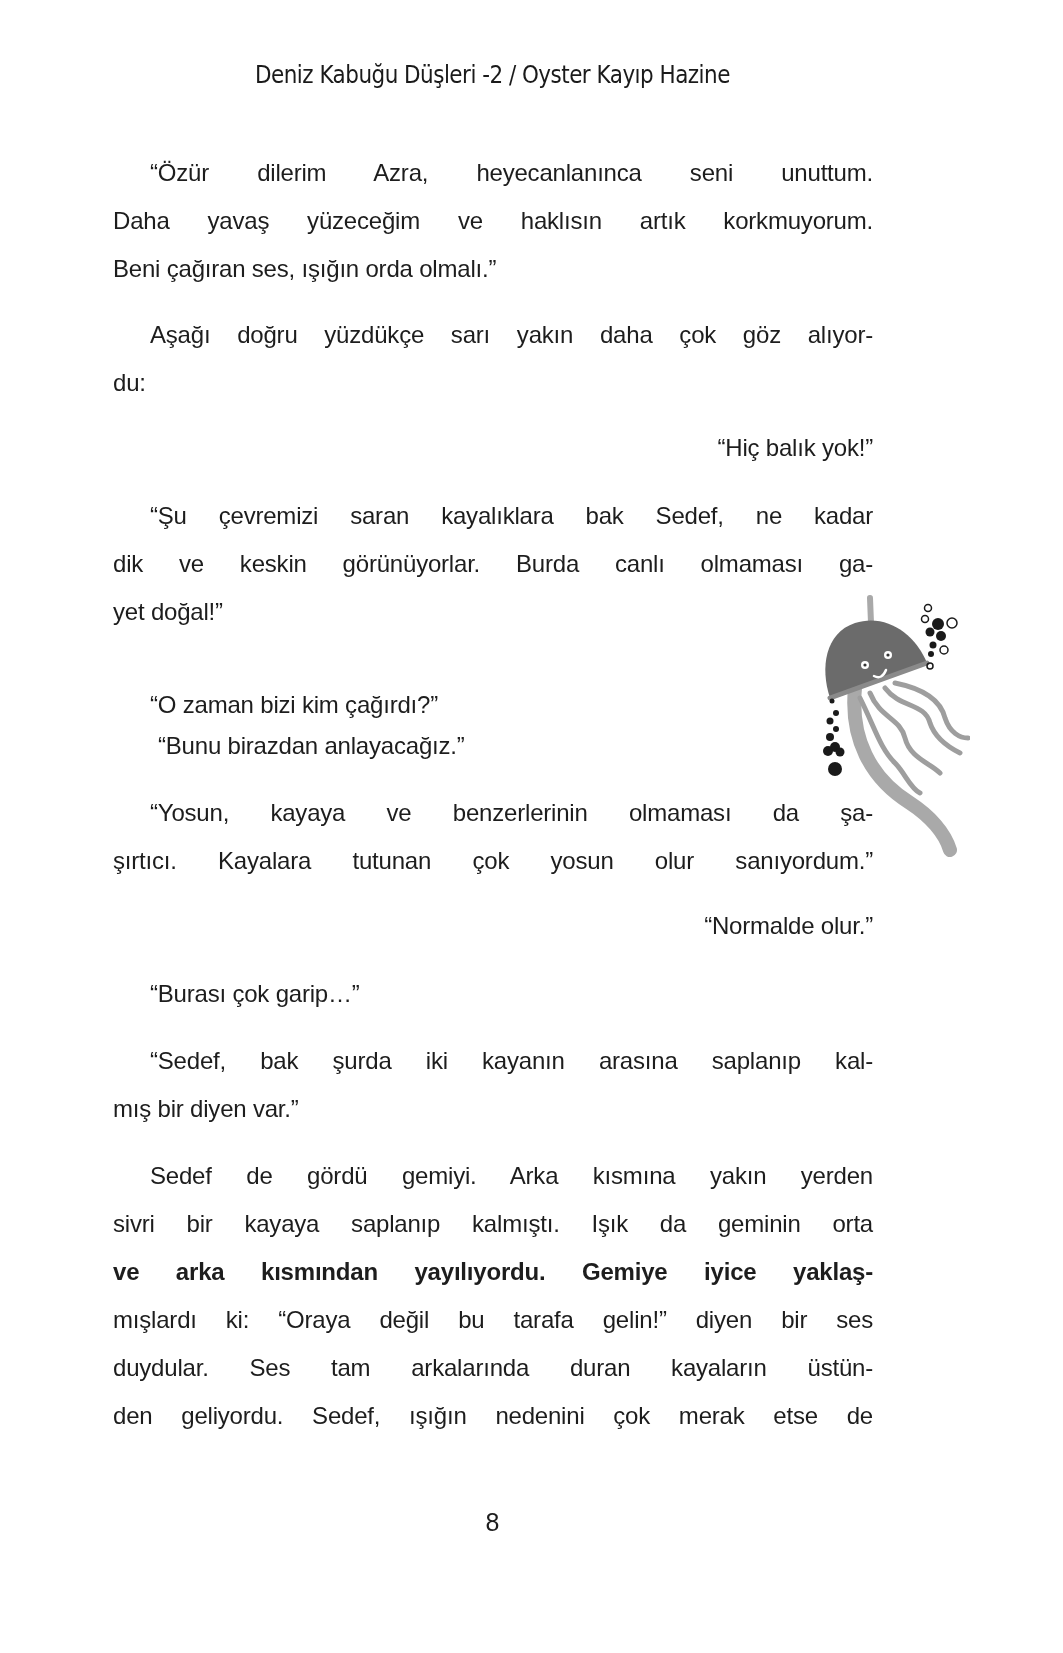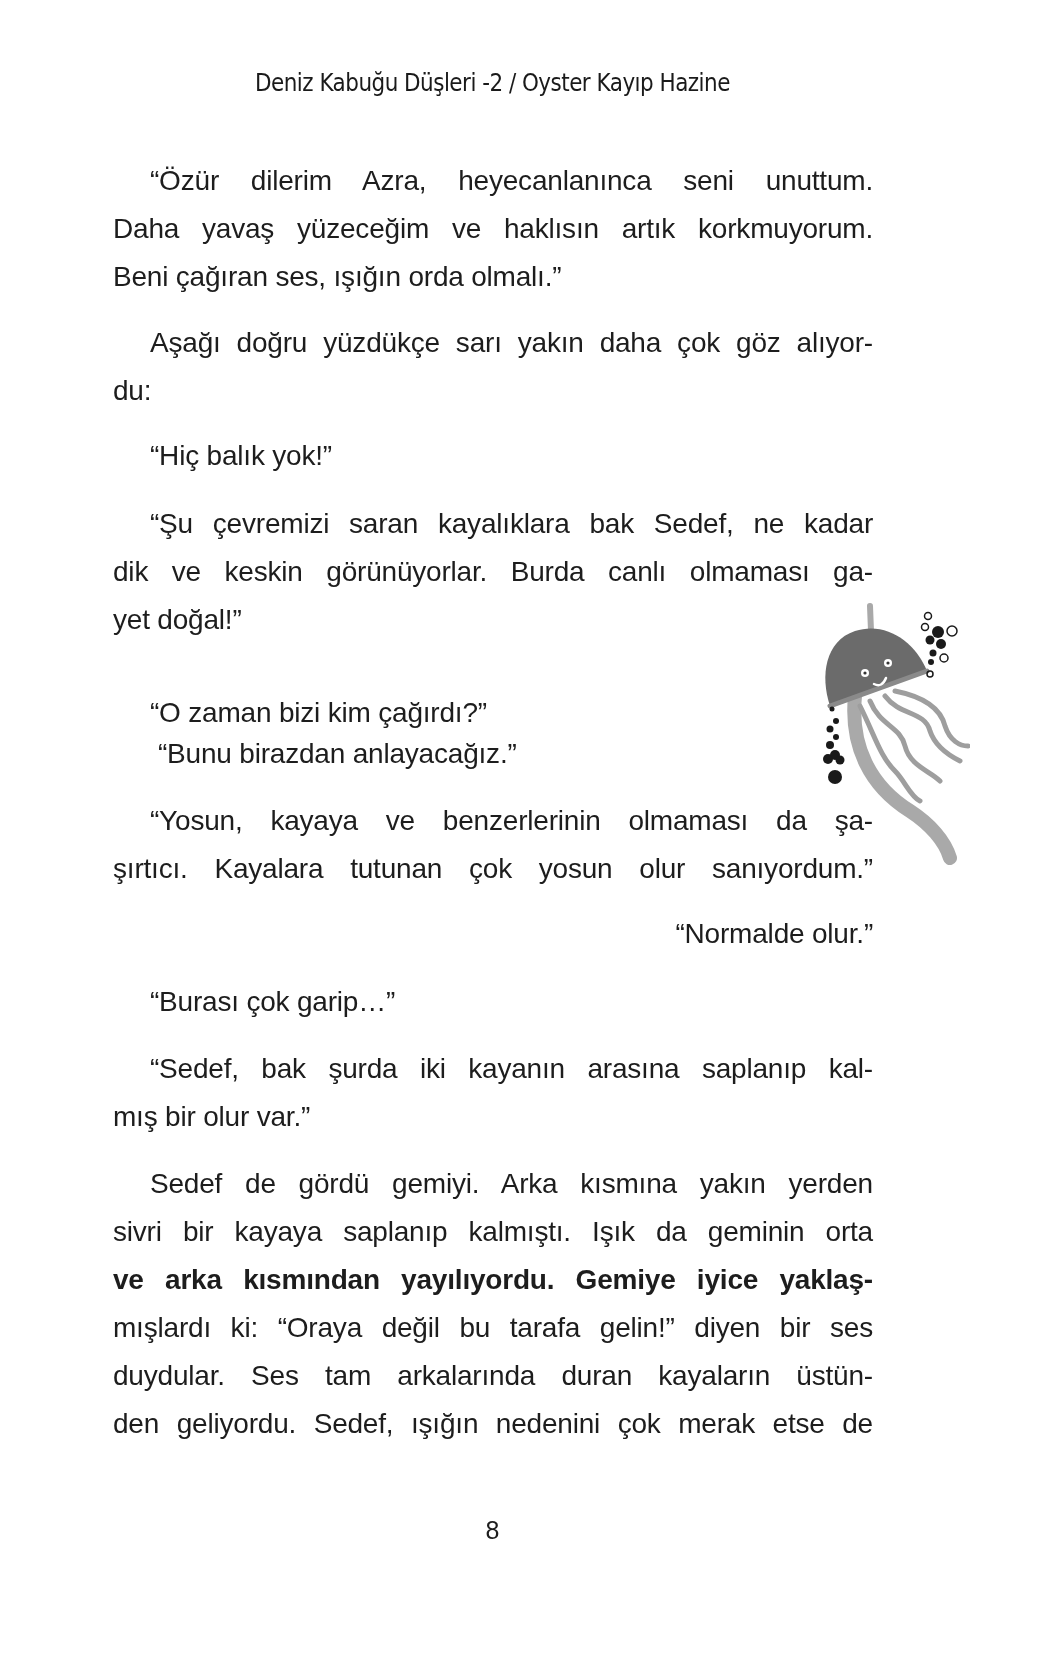--- a/index.html
+++ b/index.html
@@ -1,25 +1,25 @@
 <!DOCTYPE html>
 <html><head>
 <meta charset="utf-8">
 <style>
   html, body { margin: 0; padding: 0; background: #ffffff; }
   body { width: 1063px; height: 1653px; position: relative; overflow: hidden; color: #1a1a1a; }
-  .page { position: absolute; left: 0; top: 16px; width: 1063px; height: 1188px; }
+  .page { position: absolute; left: 0; top: 8px; width: 1063px; height: 1188px; }
   .running-head {
     position: absolute; left: 0; top: 52px; width: 985px; text-align: center;
     font-family: "DejaVu Sans", sans-serif; font-size: 25px; letter-spacing: -0.6px;
     color: #1a1a1a; transform: scaleX(0.86); transform-origin: 492px 0;
   }
   .line {
     position: absolute; left: 113px; width: 760px; white-space: nowrap;
-    font-family: "Liberation Sans", sans-serif; font-size: 28px; line-height: 36px;
+    font-family: "Liberation Sans", sans-serif; font-size: 24px; line-height: 36px;
     color: #1d1d1d; letter-spacing: -0.2px;
   }
   .line.just { text-align: justify; text-align-last: justify; }
   .line.ind { left: 150px; width: 723px; }
   .pagenum {
     position: absolute; left: 0; width: 985px; top: 1500px; text-align: center;
     font-family: "Liberation Sans", sans-serif; font-size: 25px; color: #1d1d1d;
   }
   .illus { position: absolute; left: 800px; top: 580px; width: 170px; height: 270px; }
 </style>
@@ -28,32 +28,32 @@
 
 <div class="page">
   <div class="running-head">Deniz Kabuğu Düşleri -2 / Oyster Kayıp Hazine</div>
 
   <div id="text-body">
       <div class="line ind just" style="top: 147px;">“Özür dilerim Azra, heyecanlanınca seni unuttum.</div>
       <div class="line just" style="top: 195px;">Daha yavaş yüzeceğim ve haklısın artık korkmuyorum.</div>
       <div class="line" style="top: 243px;">Beni çağıran ses, ışığın orda olmalı.”</div>
       <div class="line ind just" style="top: 309px;">Aşağı doğru yüzdükçe sarı yakın daha çok göz alıyor-</div>
       <div class="line" style="top: 357px;">du:</div>
-      <div class="line ind" style="top: 422px;">“Hiç balık yok!”</div>
+      <div class="line ind" style="top: 422px; text-align: right;">“Hiç balık yok!”</div>
       <div class="line ind just" style="top: 490px;">“Şu çevremizi saran kayalıklara bak Sedef, ne kadar</div>
       <div class="line just" style="top: 538px;">dik ve keskin görünüyorlar. Burda canlı olmaması ga-</div>
       <div class="line" style="top: 586px;">yet doğal!”</div>
       <div class="line ind" style="top: 651px; margin-top: 28px;">“O zaman bizi kim çağırdı?”</div>
       <div class="line ind" style="top: 720px; margin-left: 8px;">“Bunu birazdan anlayacağız.”</div>
       <div class="line ind just" style="top: 787px;">“Yosun, kayaya ve benzerlerinin olmaması da şa-</div>
       <div class="line just" style="top: 835px;">şırtıcı. Kayalara tutunan çok yosun olur sanıyordum.”</div>
       <div class="line ind" style="top: 900px; text-align: right;">“Normalde olur.”</div>
       <div class="line ind" style="top: 968px;">“Burası çok garip…”</div>
       <div class="line ind just" style="top: 1035px;">“Sedef, bak şurda iki kayanın arasına saplanıp kal-</div>
-      <div class="line" style="top: 1083px;">mış bir olur var.”</div>
+      <div class="line" style="top: 1083px;">mış bir diyen var.”</div>
       <div class="line ind just" style="top: 1150px;">Sedef de gördü gemiyi. Arka kısmına yakın yerden</div>
       <div class="line just" style="top: 1198px;">sivri bir kayaya saplanıp kalmıştı. Işık da geminin orta</div>
       <div class="line just" style="top: 1246px; font-weight: bold;">ve arka kısmından yayılıyordu. Gemiye iyice yaklaş-</div>
       <div class="line just" style="top: 1294px;">mışlardı ki: “Oraya değil bu tarafa gelin!” diyen bir ses</div>
       <div class="line just" style="top: 1342px;">duydular. Ses tam arkalarında duran kayaların üstün-</div>
       <div class="line just" style="top: 1390px;">den geliyordu. Sedef, ışığın nedenini çok merak etse de</div>
     </div>
 
   <svg class="illus" viewBox="0 0 170 270" xmlns="http://www.w3.org/2000/svg">
 

